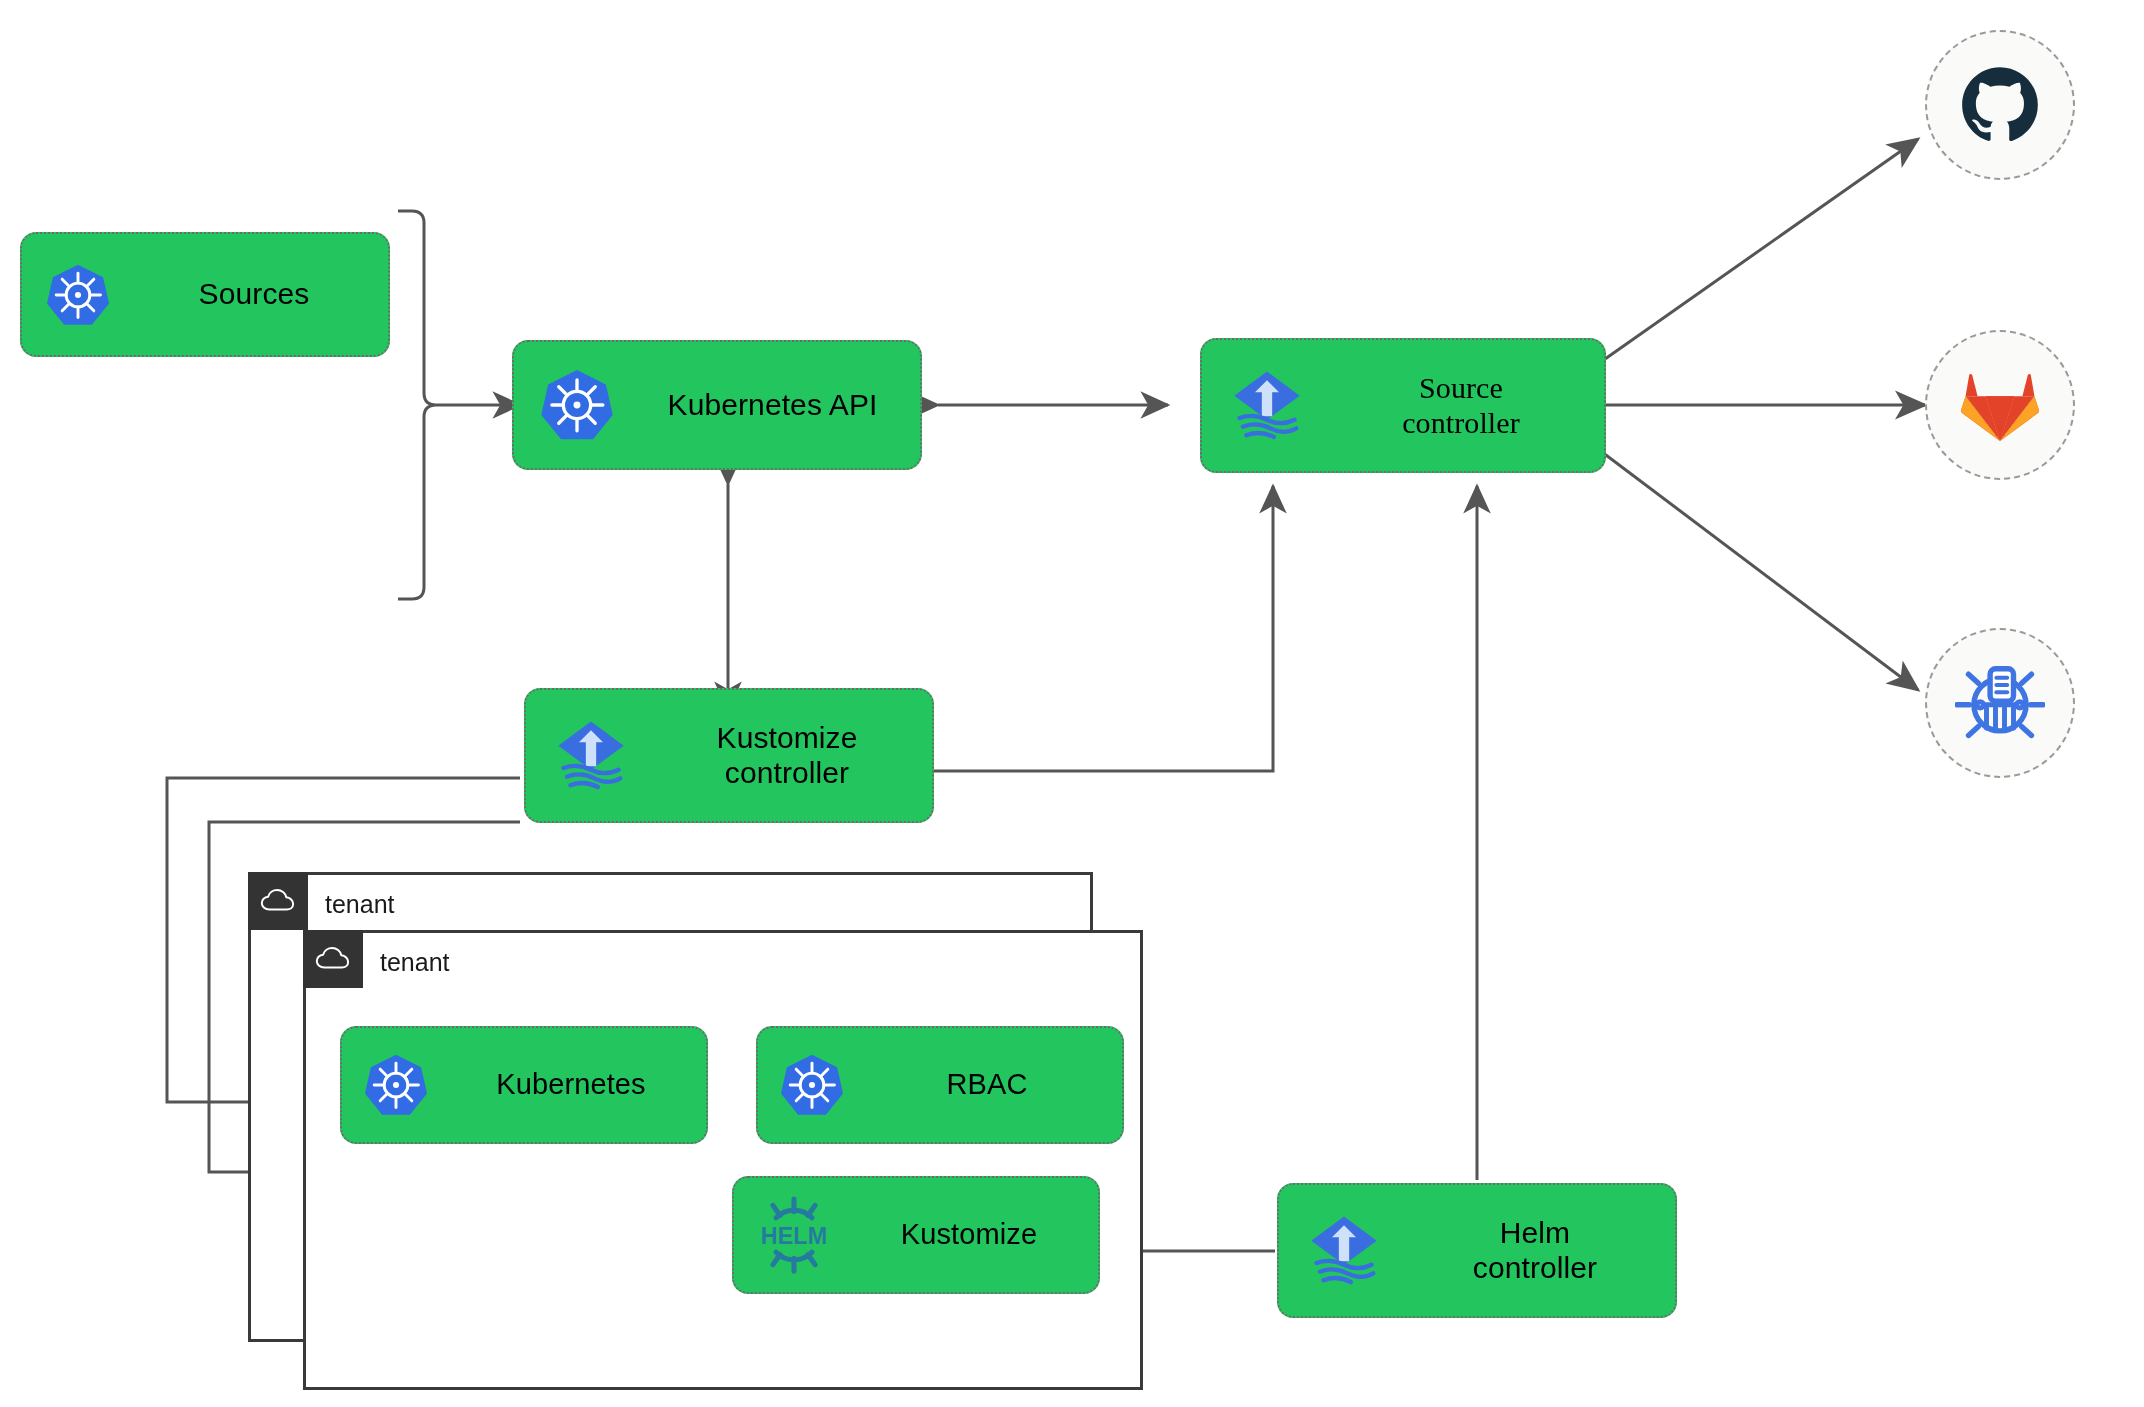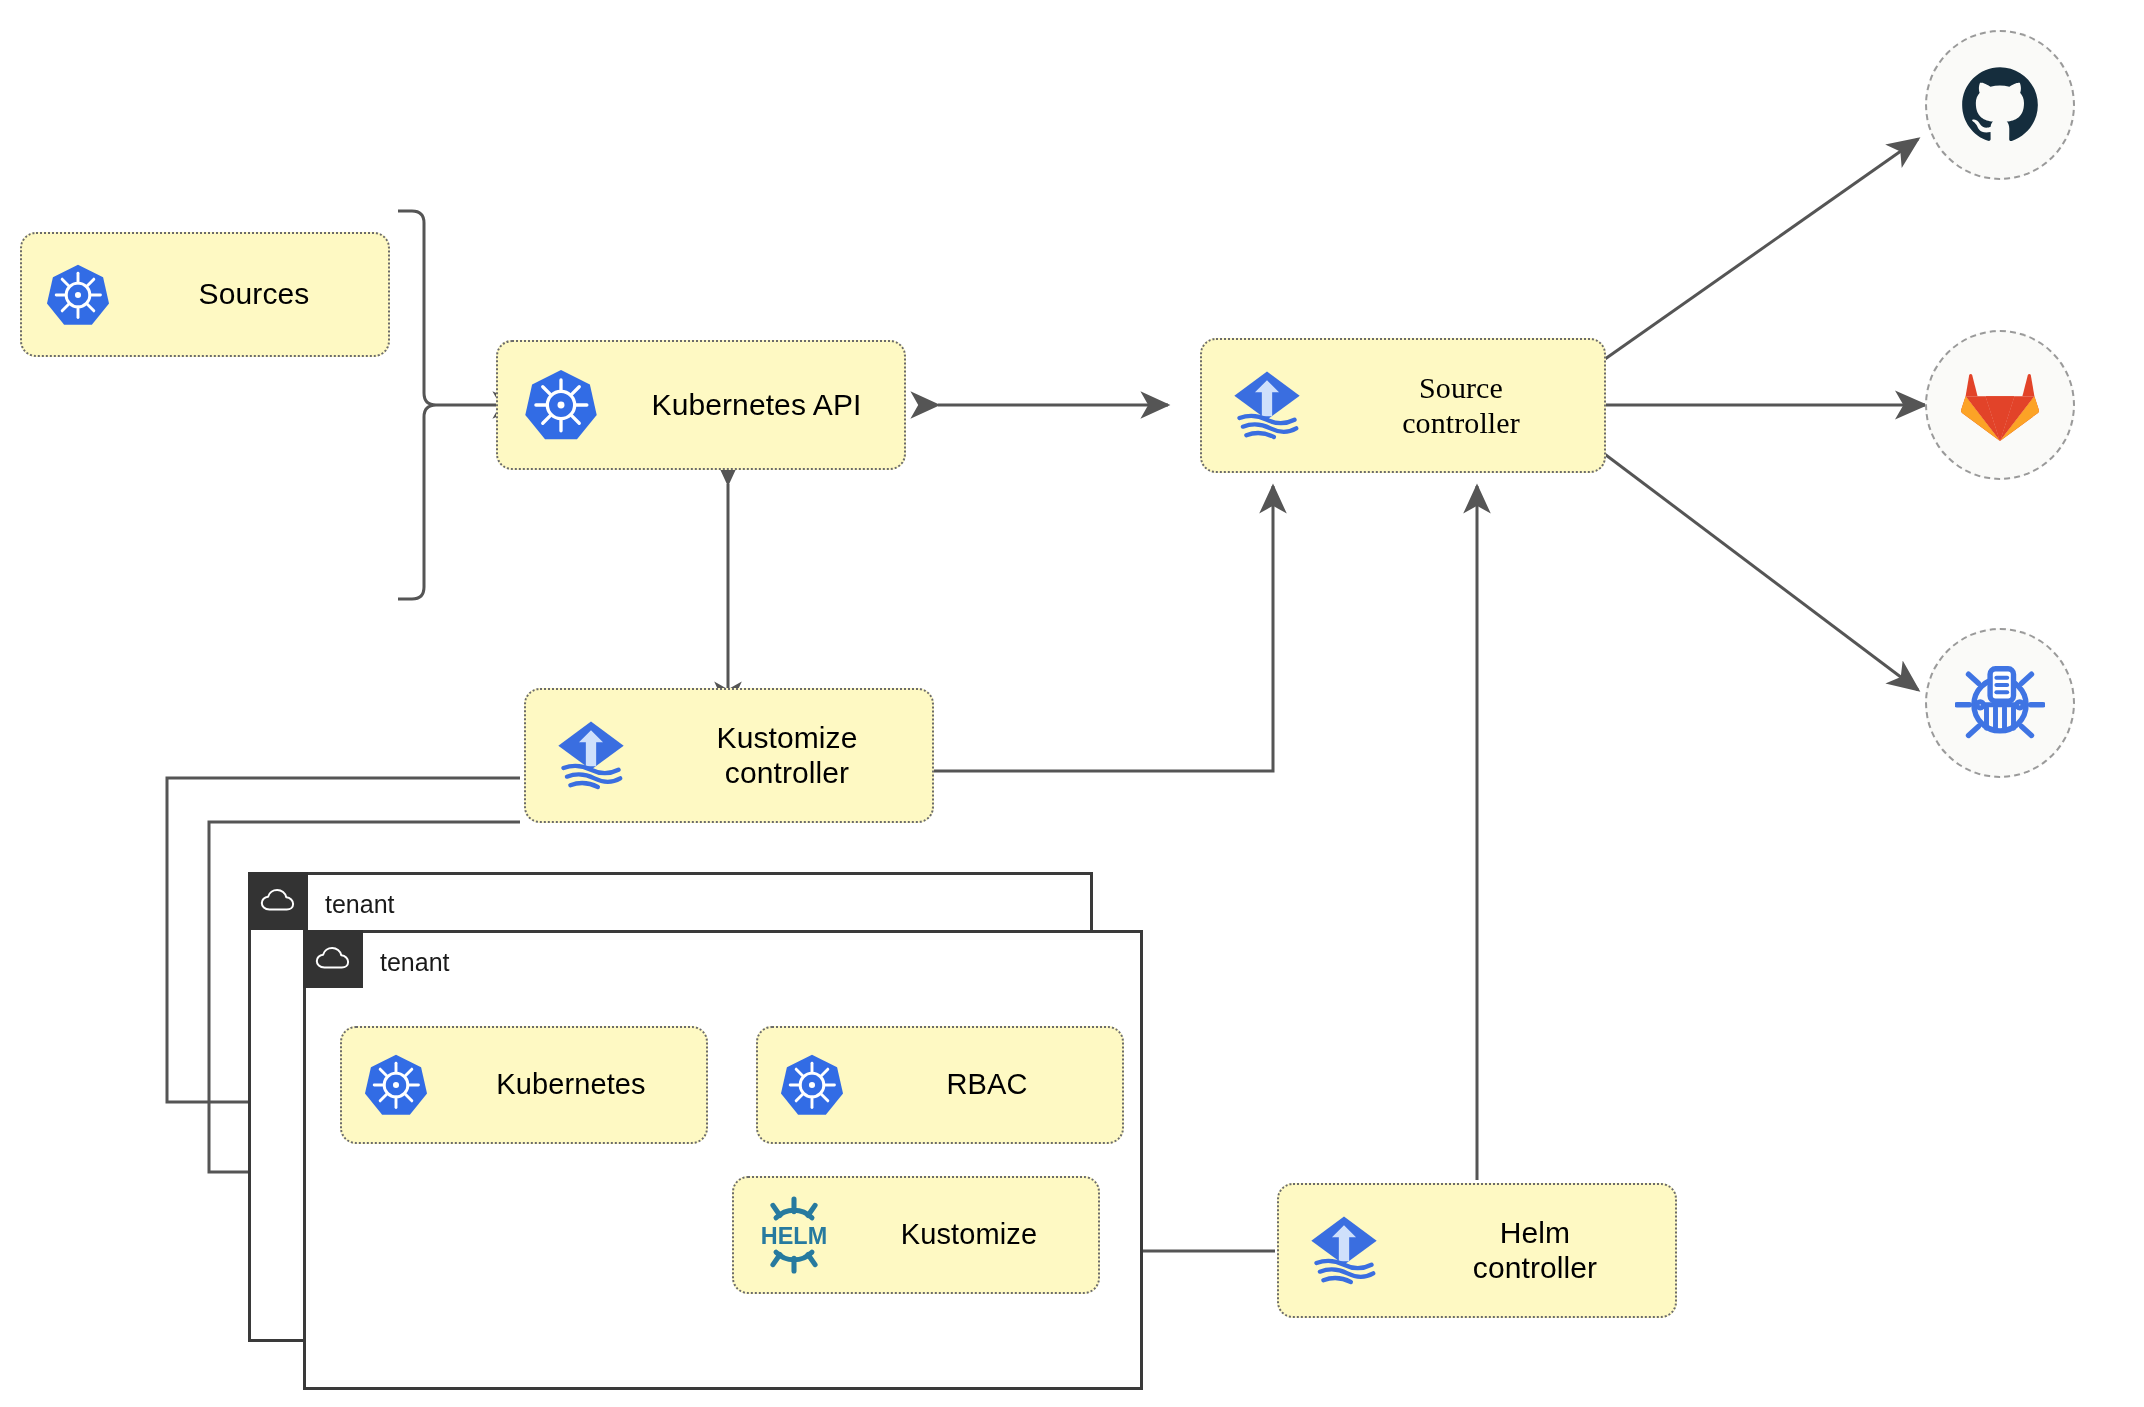--- a/index.html
+++ b/index.html
@@ -3,21 +3,21 @@
 <meta charset="utf-8">
 <style>
   html,body{margin:0;padding:0;background:#ffffff;}
   body{width:2144px;height:1407px;position:relative;overflow:hidden;
        font-family:"Liberation Sans","DejaVu Sans",sans-serif;}
   #stage{position:absolute;left:0;top:0;width:2144px;height:1407px;}
 
   
   .node{
     position:absolute;
-    background:#fef9c3;
+    background:#22c55e;
     border:2px dotted #6b6b6b;
     border-radius:16px;
     box-sizing:border-box;
     display:flex;align-items:center;
   }
   .node .ico{flex:0 0 auto;display:flex;align-items:center;justify-content:center;}
   .node .lbl{
     flex:1 1 auto;text-align:center;color:#000;
     font-size:30px;line-height:1.16;letter-spacing:.1px;
     padding-right:14px;white-space:pre-line;
@@ -128,21 +128,21 @@
           <line x1="63" y1="63" x2="74" y2="74"></line>
           <line x1="74" y1="26" x2="63" y2="37"></line>
           <line x1="37" y1="63" x2="26" y2="74"></line>
         </g>
       </svg>
     </span>
     <span class="lbl">Sources</span>
   </div>
 
 
-  <div class="node" style="left:496px;top:340px;width:410px;height:130px;">
+  <div class="node" style="left:512px;top:340px;width:410px;height:130px;">
     <span class="ico" style="width:125px;">
       <svg width="76" height="76" viewBox="0 0 100 100">
         <path d="M50 4 L88 23 L97 63 L71 95 L29 95 L3 63 L12 23 Z" fill="#326CE5"></path>
         <g fill="none" stroke="#ffffff" stroke-width="4.4" stroke-linecap="round">
           <circle cx="50" cy="50" r="18"></circle>
           <circle cx="50" cy="50" r="4.6" fill="#ffffff" stroke="none"></circle>
           <line x1="50" y1="17" x2="50" y2="32"></line>
             <line x1="50" y1="68" x2="50" y2="84"></line>
           <line x1="17" y1="50" x2="32" y2="50"></line>
             <line x1="68" y1="50" x2="84" y2="50"></line>

